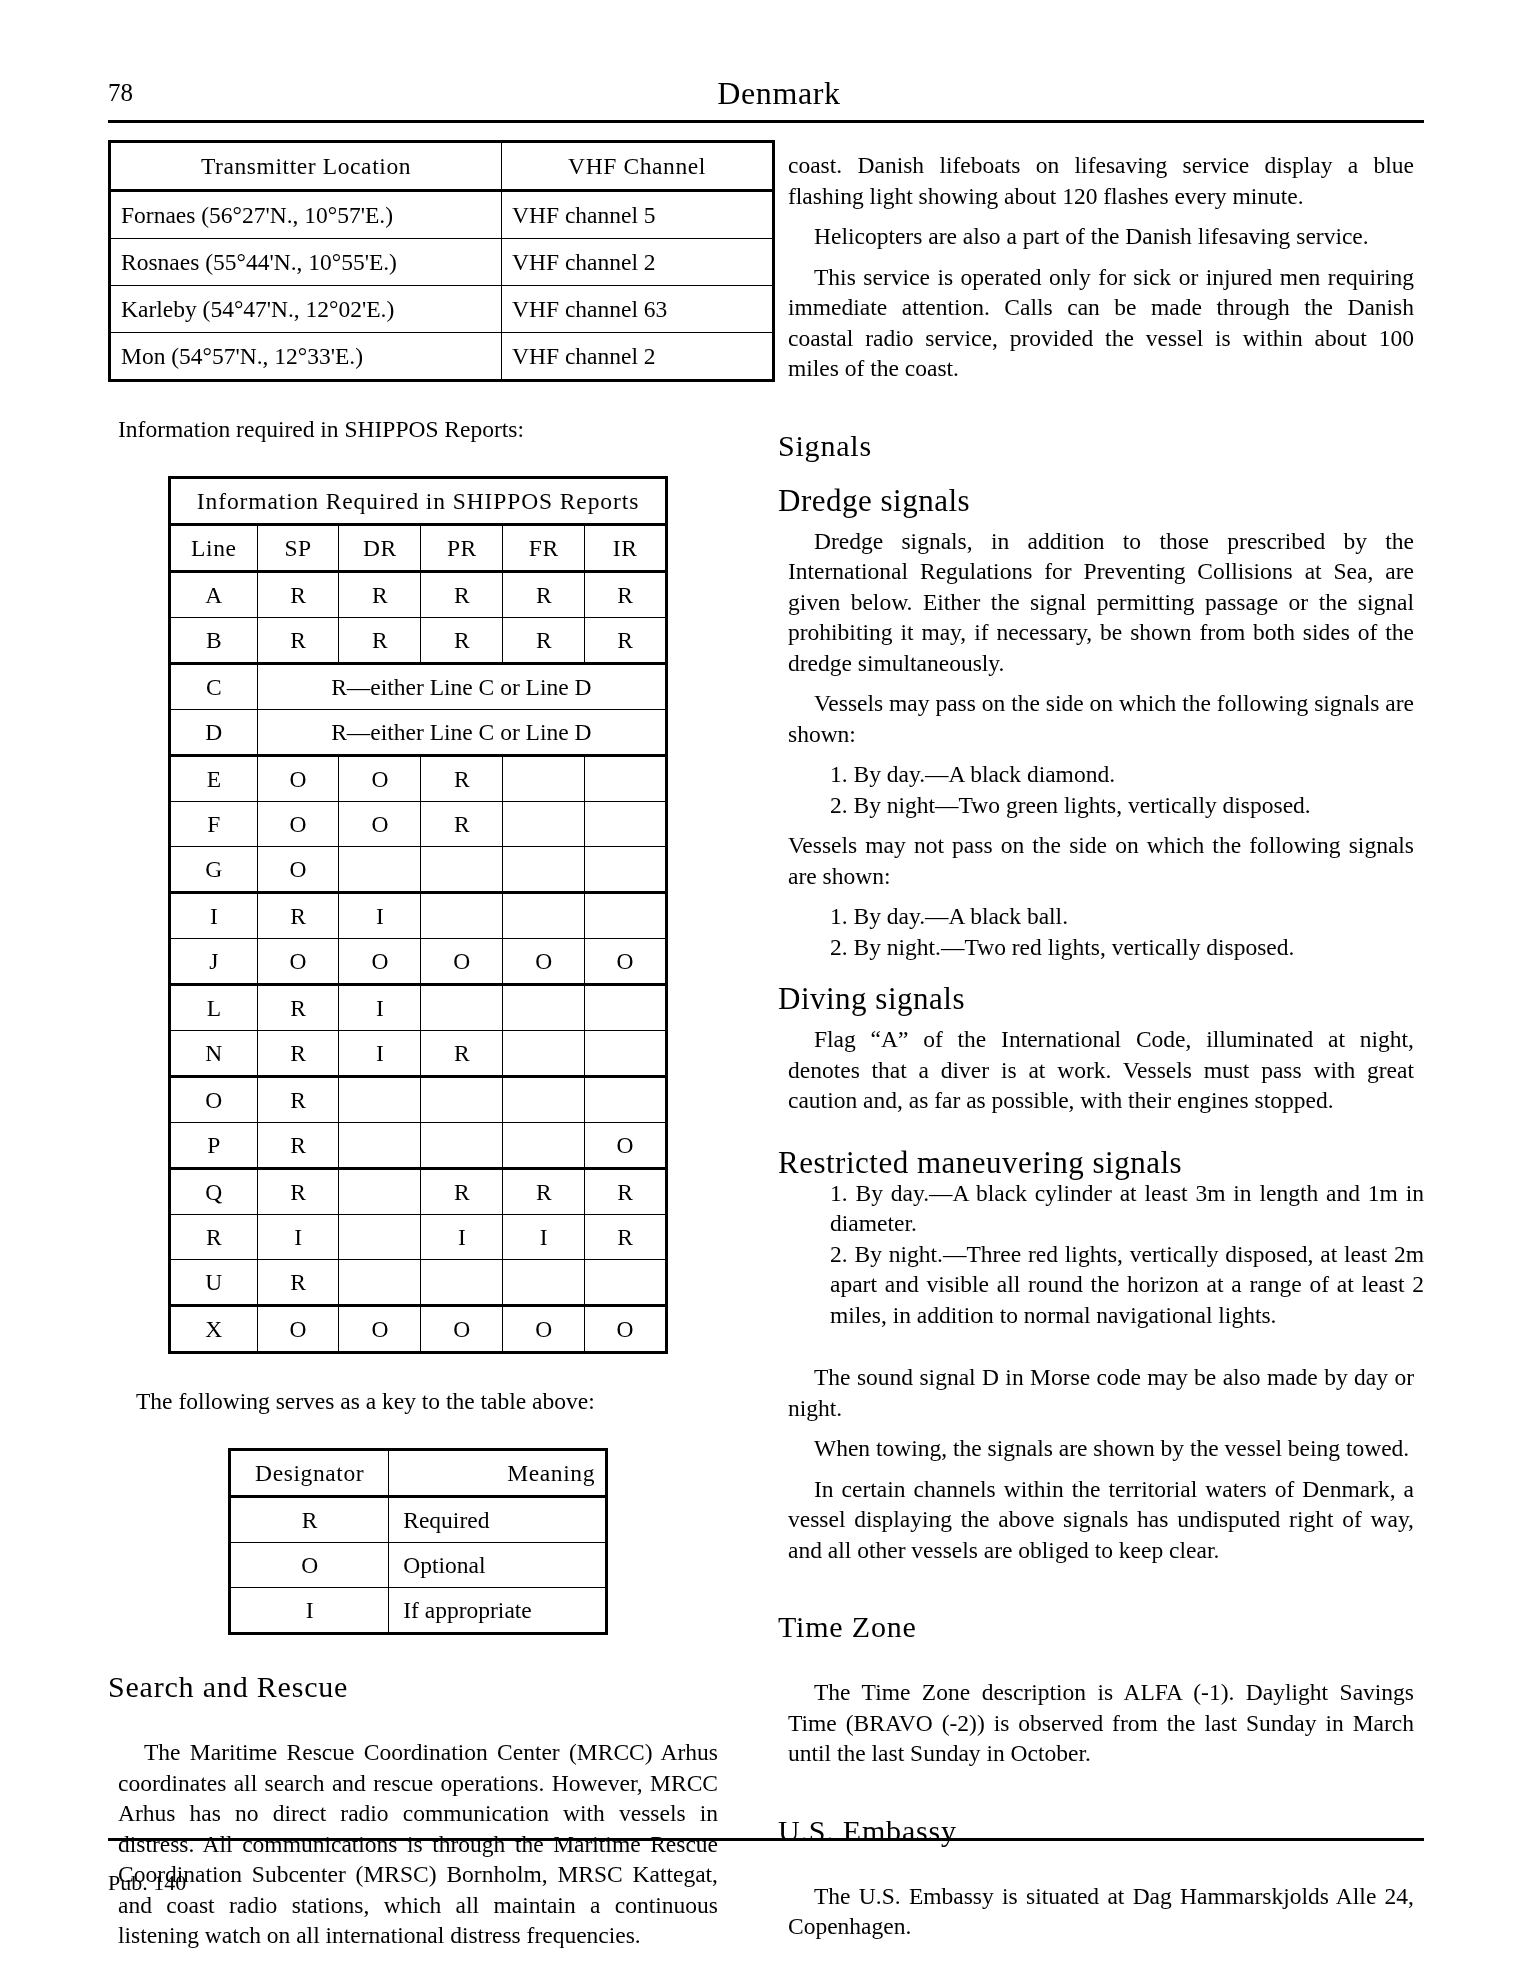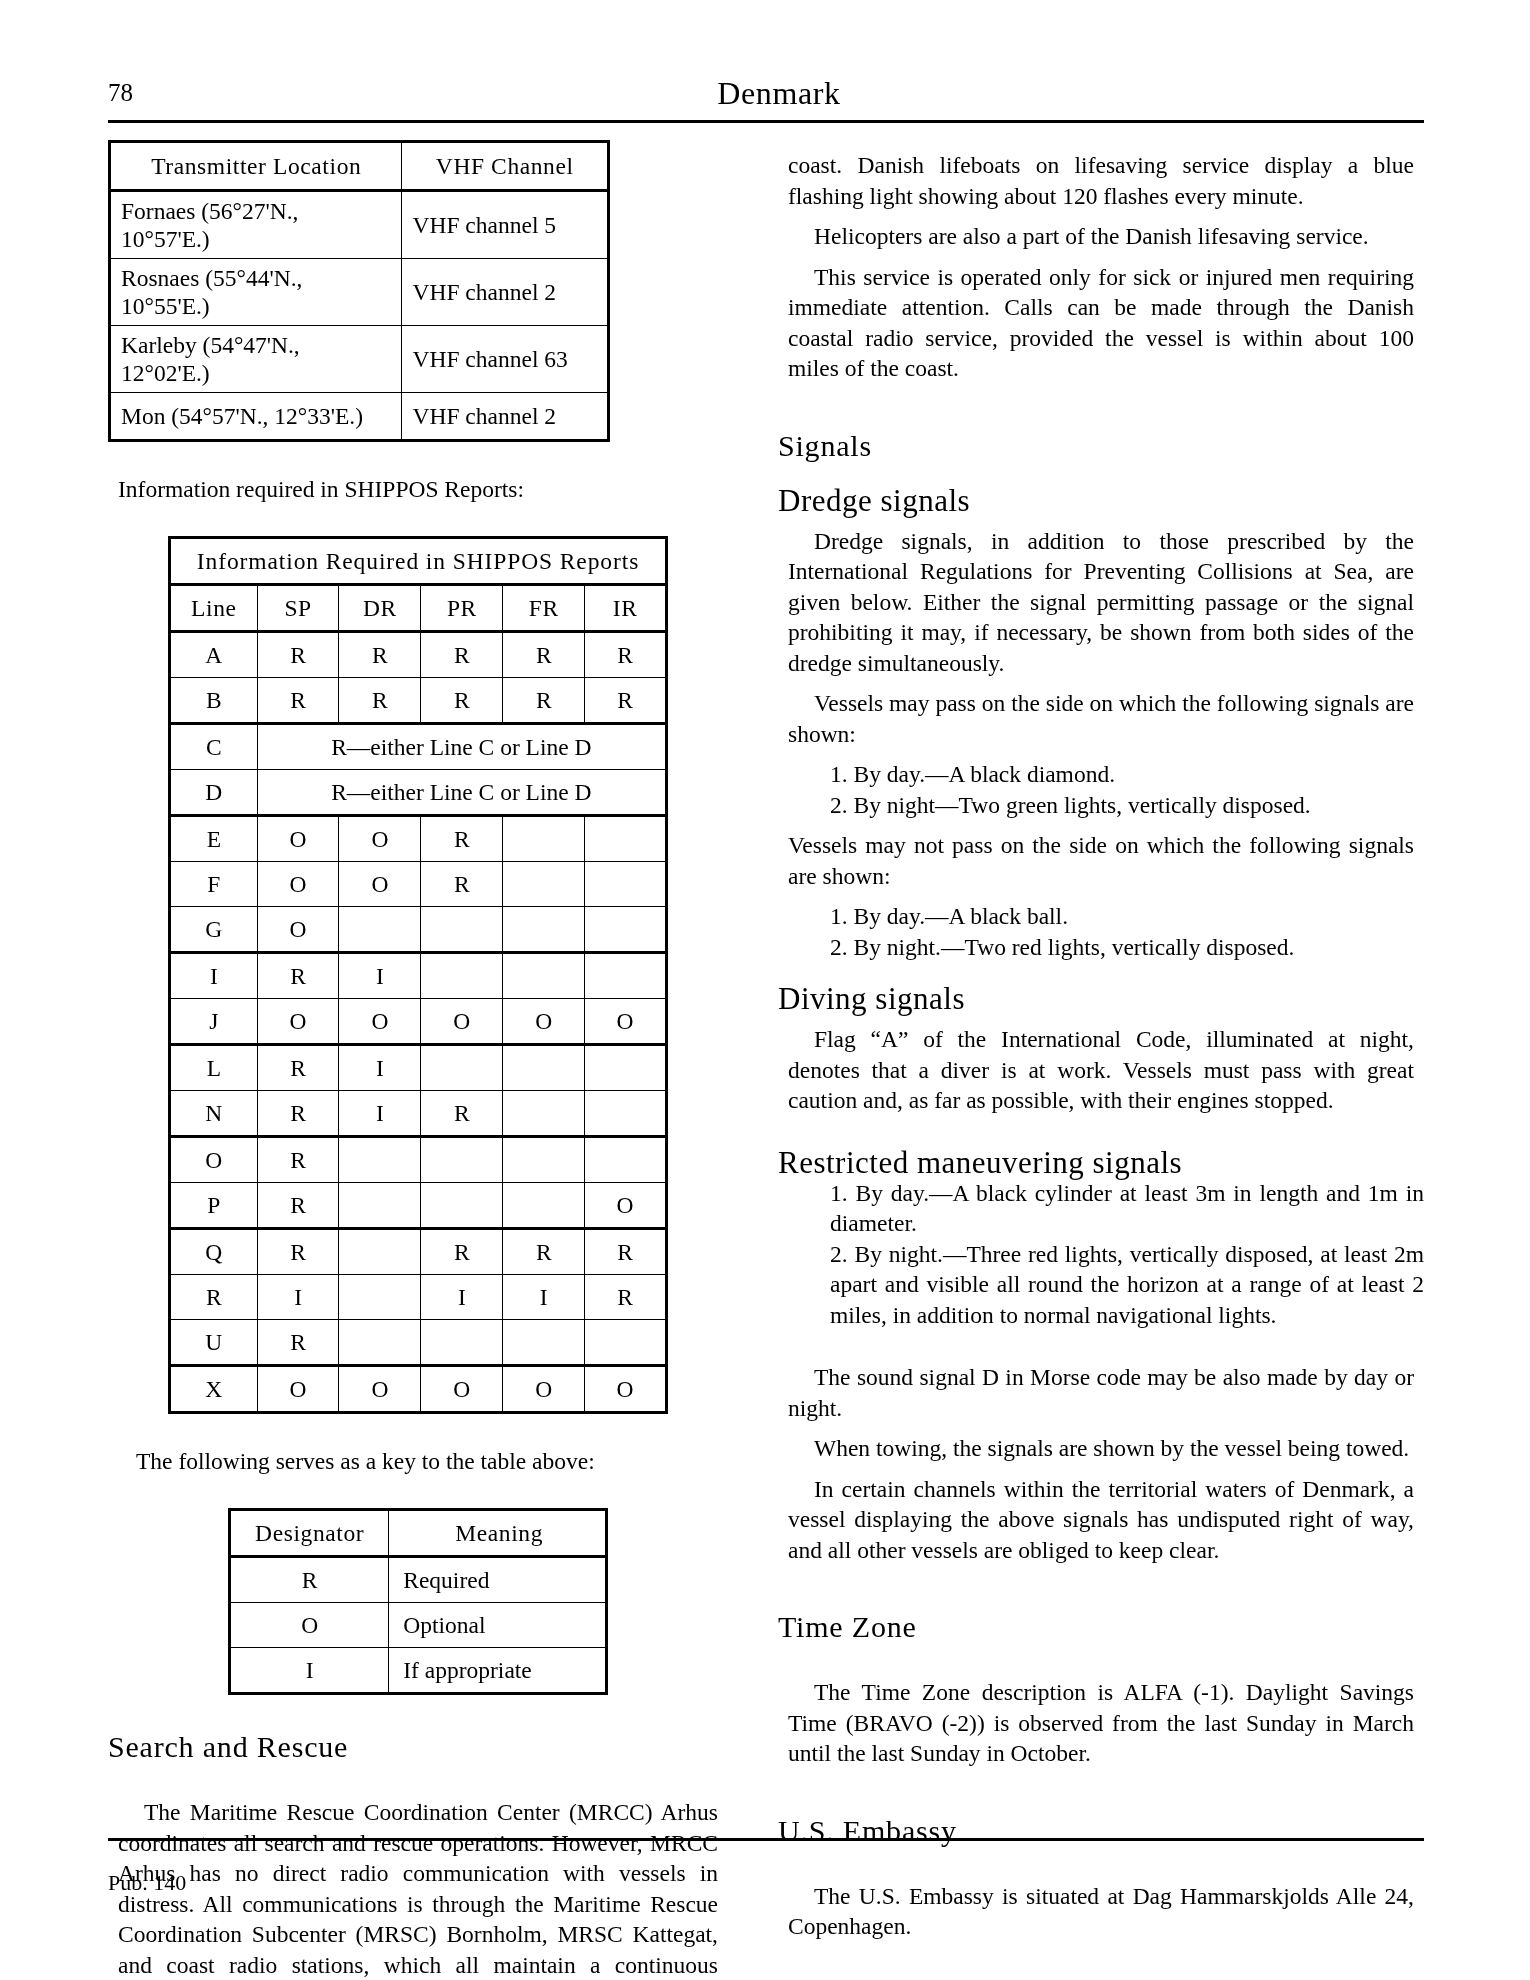--- a/index.html
+++ b/index.html
@@ -151,21 +151,21 @@
     border-bottom: 3.5px solid #000;
     text-align: center;
     letter-spacing: 0.9px;
     border-left: none;
     border-right: none;
     border-top: none;
   }
 
   
   #transmitter-table {
-    width: 502px;
+    width: 667px;
   }
   #transmitter-table td {
     height: 36px;
   }
   #transmitter-table .c-loc { width: 370px; text-align: left; }
   #transmitter-table .c-ch  { width: 250px; text-align: left; }
   #transmitter-table .hdr-row .c-loc,
   #transmitter-table .hdr-row .c-ch { text-align: center; }
 
   
@@ -180,21 +180,21 @@
   #shippos-table col.c-dat  { width: 82.4px; }
   #shippos-table tr.sep-heavy td { border-bottom: 3.5px solid #000; }
 
   
   #key-table {
     width: 380px;
   }
   #key-table td { height: 34px; }
   #key-table .c-des { width: 150px; text-align: center; }
   #key-table .c-mean { width: 230px; text-align: left; padding-left: 14px; }
-  #key-table .hdr-row .c-mean { text-align: center; }
+  #key-table .hdr-row .c-mean { text-align: right; }
 
   .caption-line {
     font-size: 23.5px;
     line-height: 30px;
   }
   .center-wrap { display: flex; justify-content: center; }
 </style>
 </head>
 <body>
 

